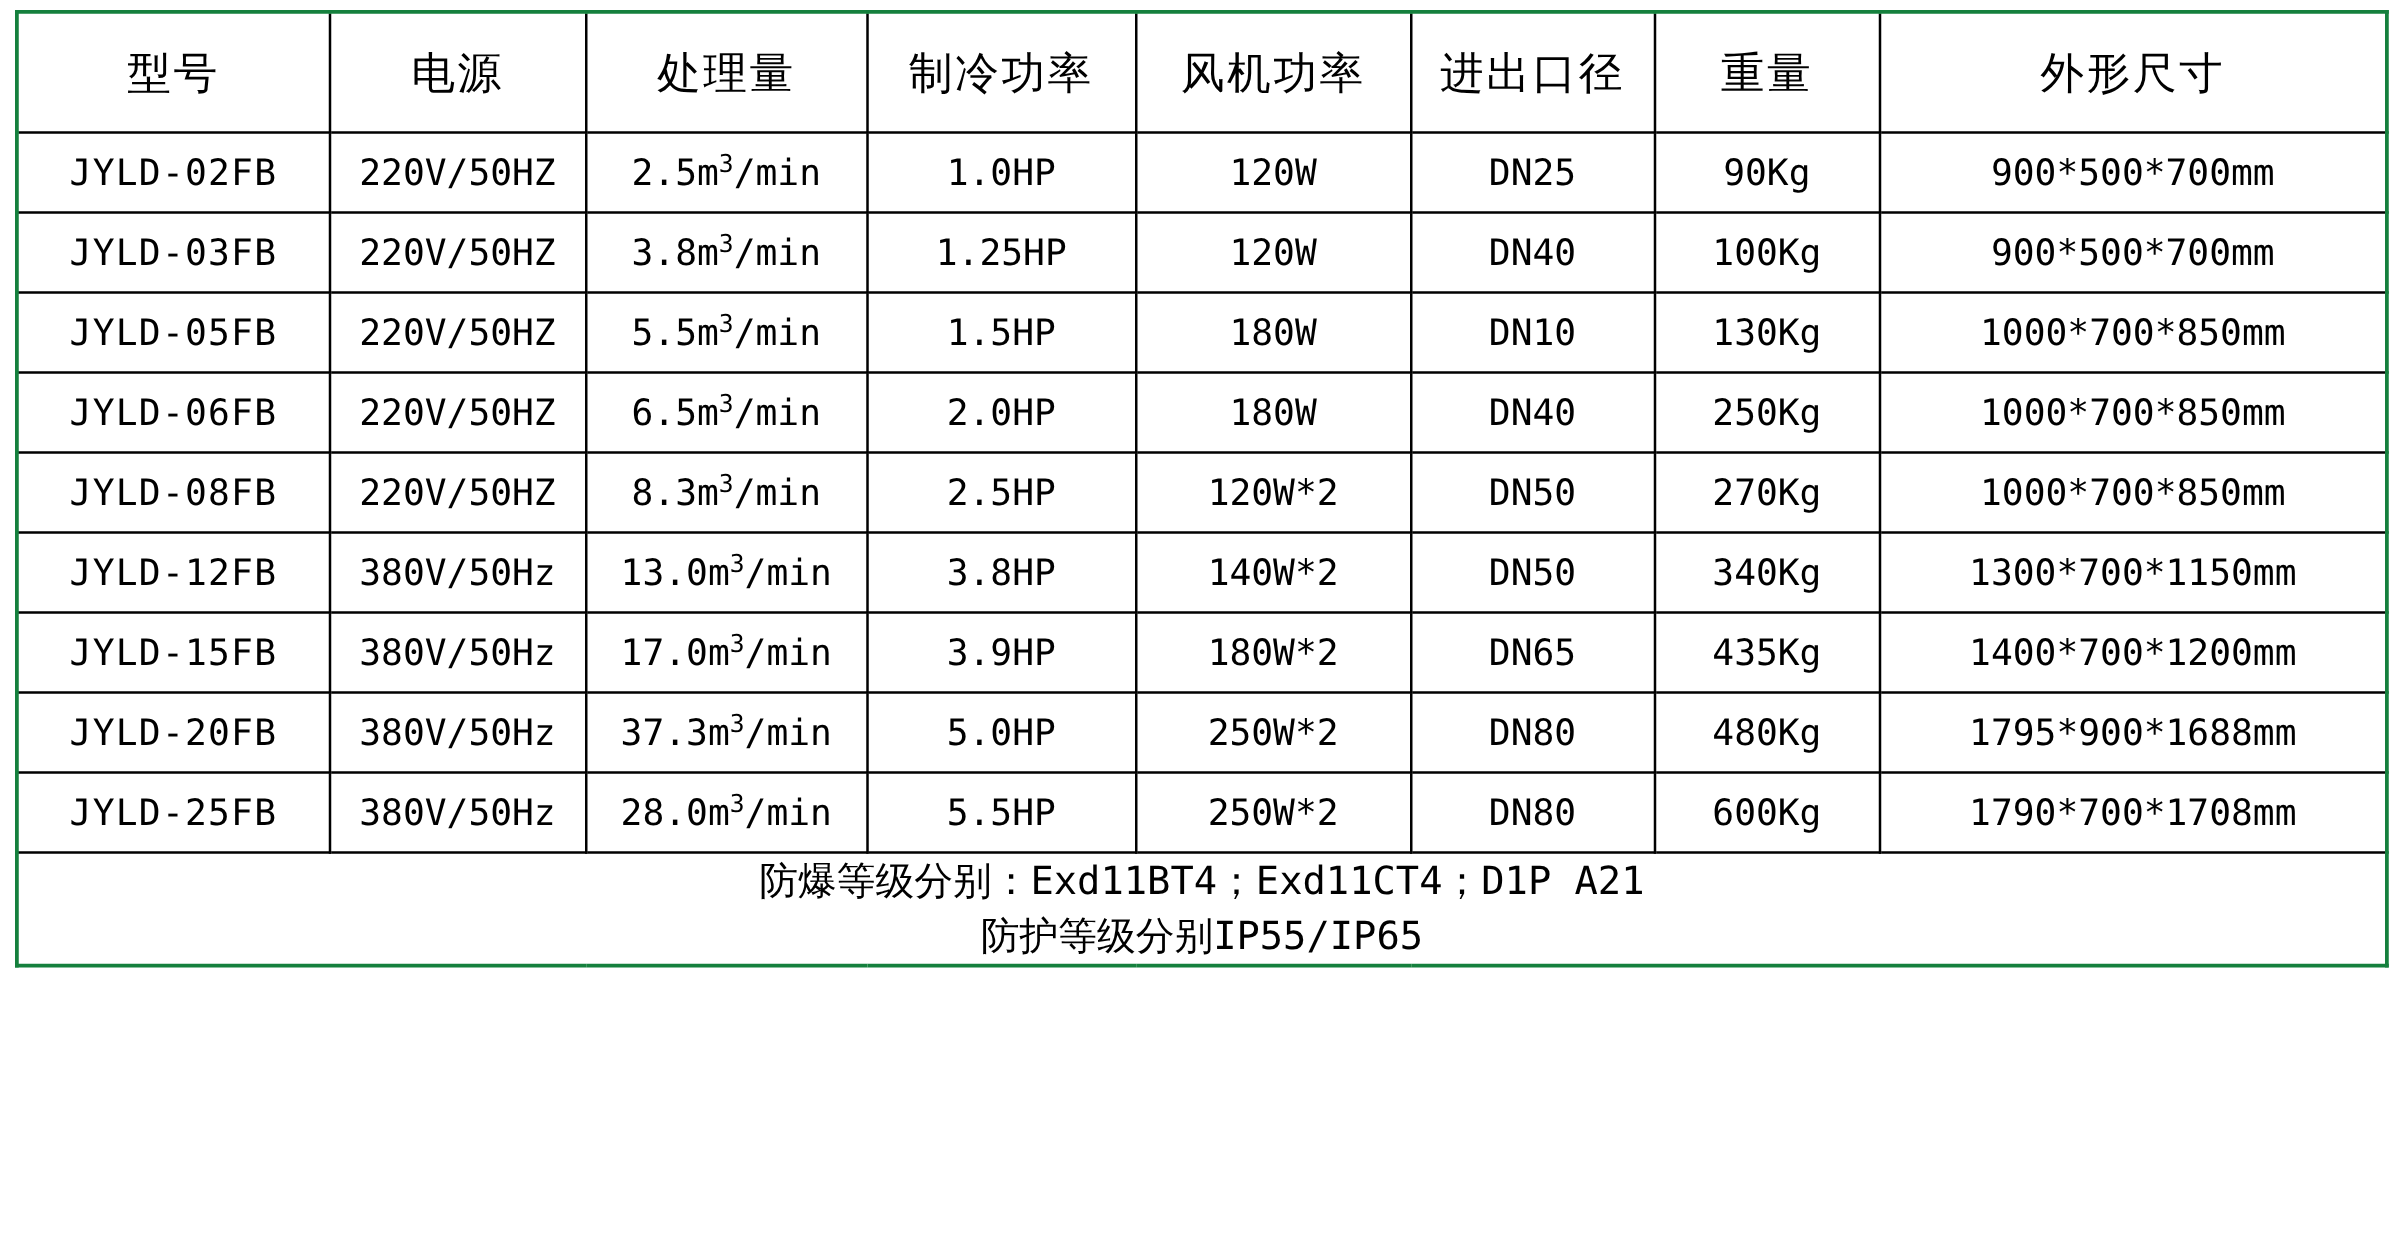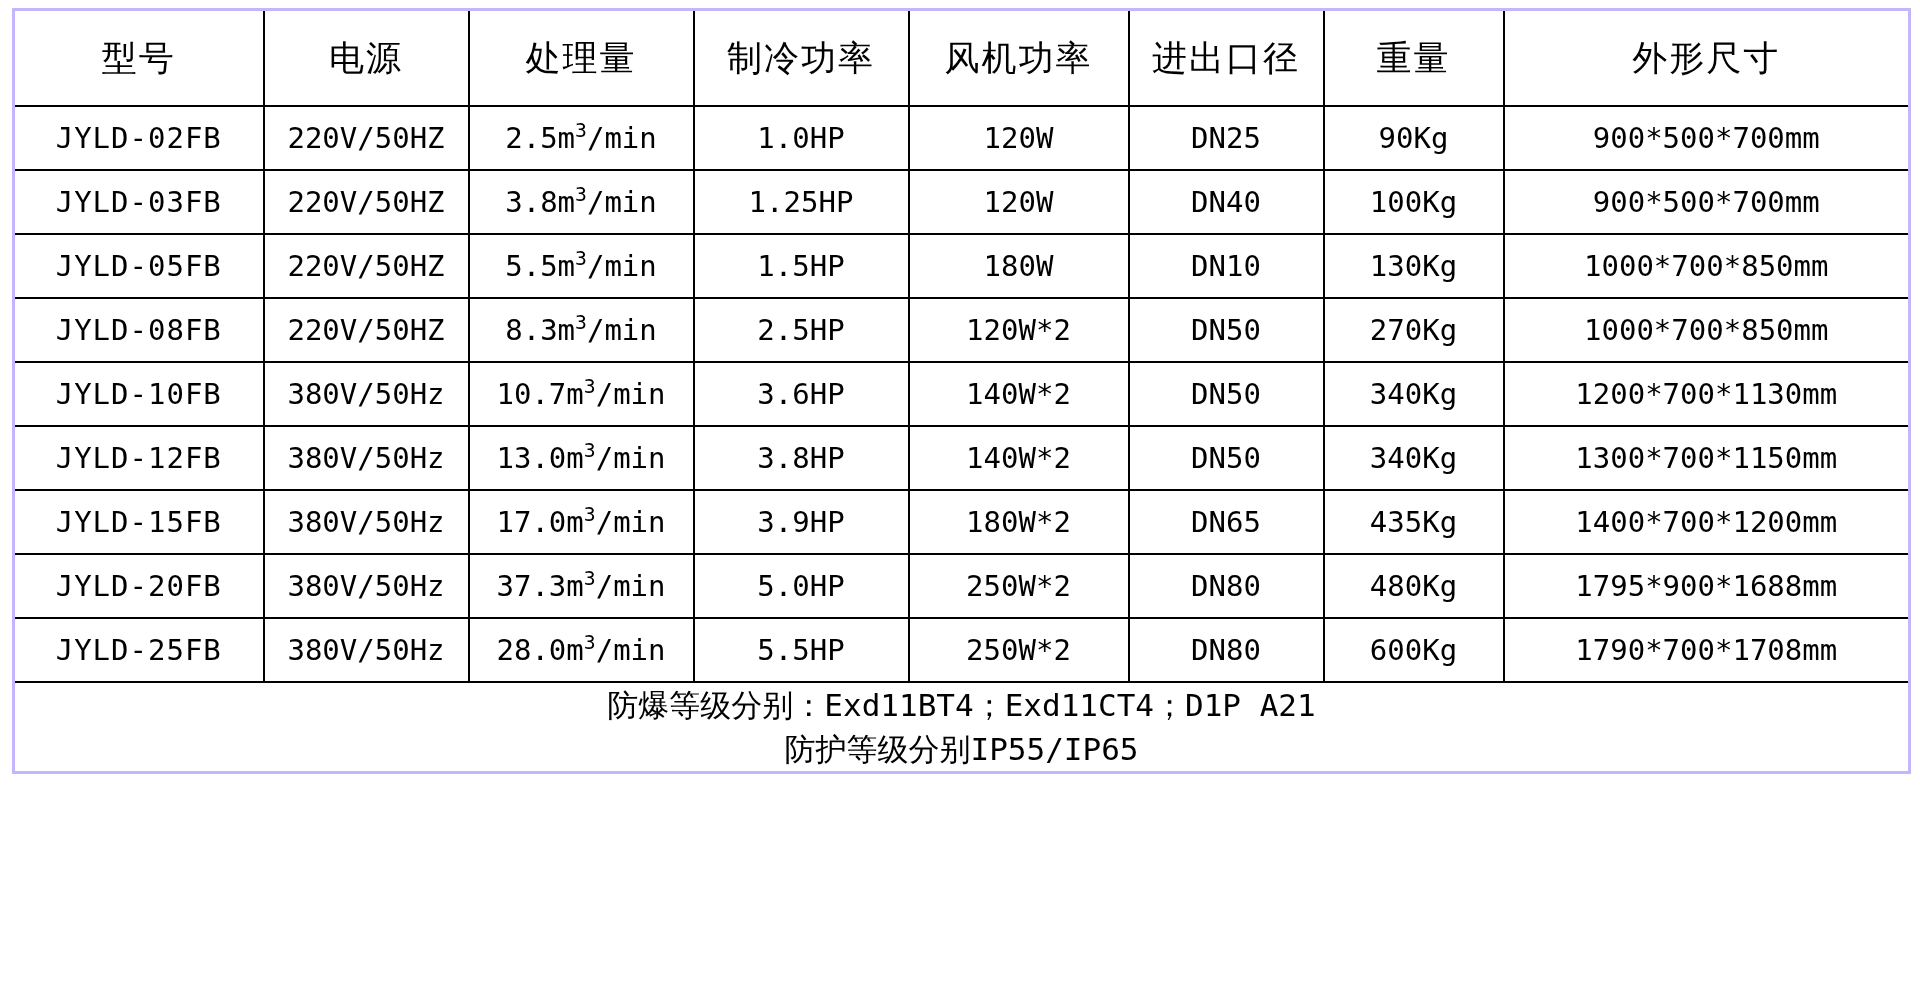--- a/index.html
+++ b/index.html
@@ -17,21 +17,21 @@
   .sheet {
     width: 1920px;
     height: 990px;
     box-sizing: border-box;
     padding: 8px 12px 0 12px;
   }
   table.spec {
     border-collapse: collapse;
     table-layout: fixed;
     width: 1896px;
-    border: 3px solid #c4b5fd;
+    border: 3px solid #15803d;
   }
   table.spec col.c0 { width: 250px; }
   table.spec col.c1 { width: 205px; }
   table.spec col.c2 { width: 225px; }
   table.spec col.c3 { width: 215px; }
   table.spec col.c4 { width: 220px; }
   table.spec col.c5 { width: 195px; }
   table.spec col.c6 { width: 180px; }
   table.spec col.c7 { width: 406px; }
 
@@ -130,40 +130,40 @@
         <td class="model">JYLD-05FB</td>
         <td>220V/50HZ</td>
         <td><span>5.5m</span><span class="sup">3</span><span>/min</span></td>
         <td>1.5HP</td>
         <td>180W</td>
         <td>DN10</td>
         <td>130Kg</td>
         <td>1000*700*850mm</td>
       </tr>
       <tr>
+        <td class="model">JYLD-06FB</td>
+        <td>220V/50HZ</td>
+        <td><span>6.5m</span><span class="sup">3</span><span>/min</span></td>
+        <td>2.0HP</td>
+        <td>180W</td>
+        <td>DN40</td>
+        <td>250Kg</td>
+        <td>1000*700*850mm</td>
+      </tr>
+      <tr>
         <td class="model">JYLD-08FB</td>
         <td>220V/50HZ</td>
         <td><span>8.3m</span><span class="sup">3</span><span>/min</span></td>
         <td>2.5HP</td>
         <td>120W*2</td>
         <td>DN50</td>
         <td>270Kg</td>
         <td>1000*700*850mm</td>
       </tr>
       <tr>
-        <td class="model">JYLD-10FB</td>
-        <td>380V/50Hz</td>
-        <td><span>10.7m</span><span class="sup">3</span><span>/min</span></td>
-        <td>3.6HP</td>
-        <td>140W*2</td>
-        <td>DN50</td>
-        <td>340Kg</td>
-        <td>1200*700*1130mm</td>
-      </tr>
-      <tr>
         <td class="model">JYLD-12FB</td>
         <td>380V/50Hz</td>
         <td><span>13.0m</span><span class="sup">3</span><span>/min</span></td>
         <td>3.8HP</td>
         <td>140W*2</td>
         <td>DN50</td>
         <td>340Kg</td>
         <td>1300*700*1150mm</td>
       </tr>
       <tr>

